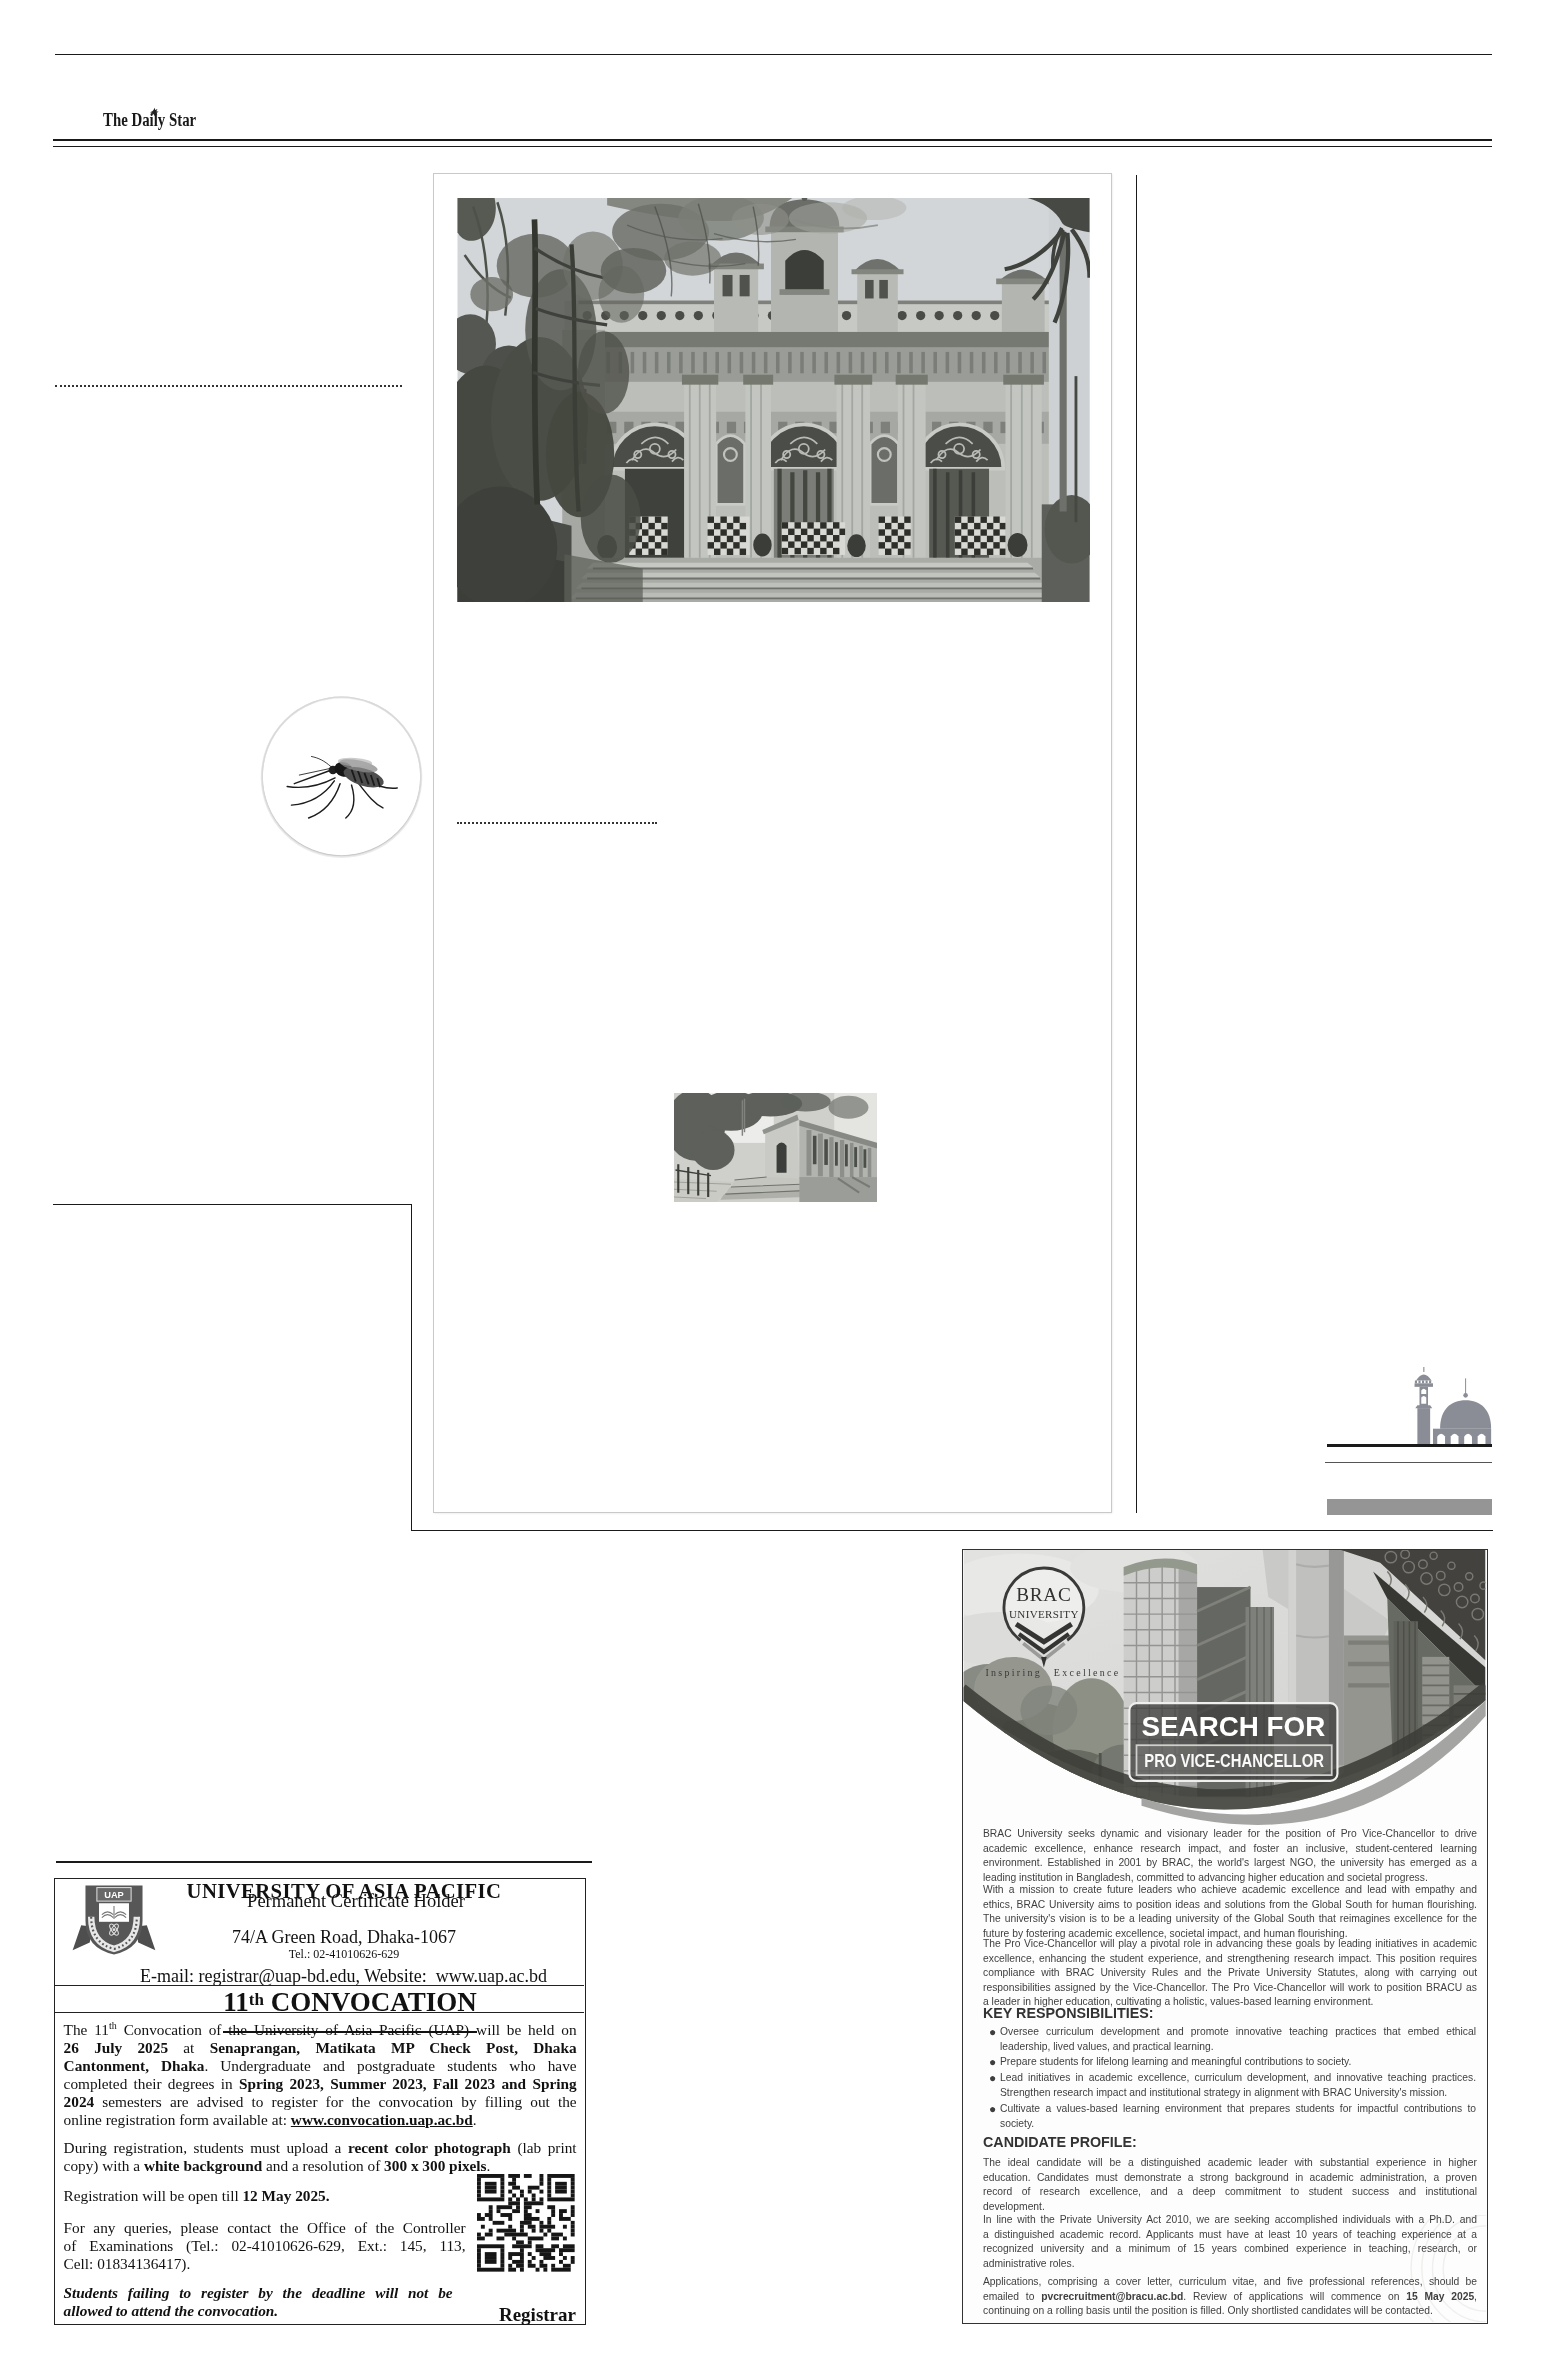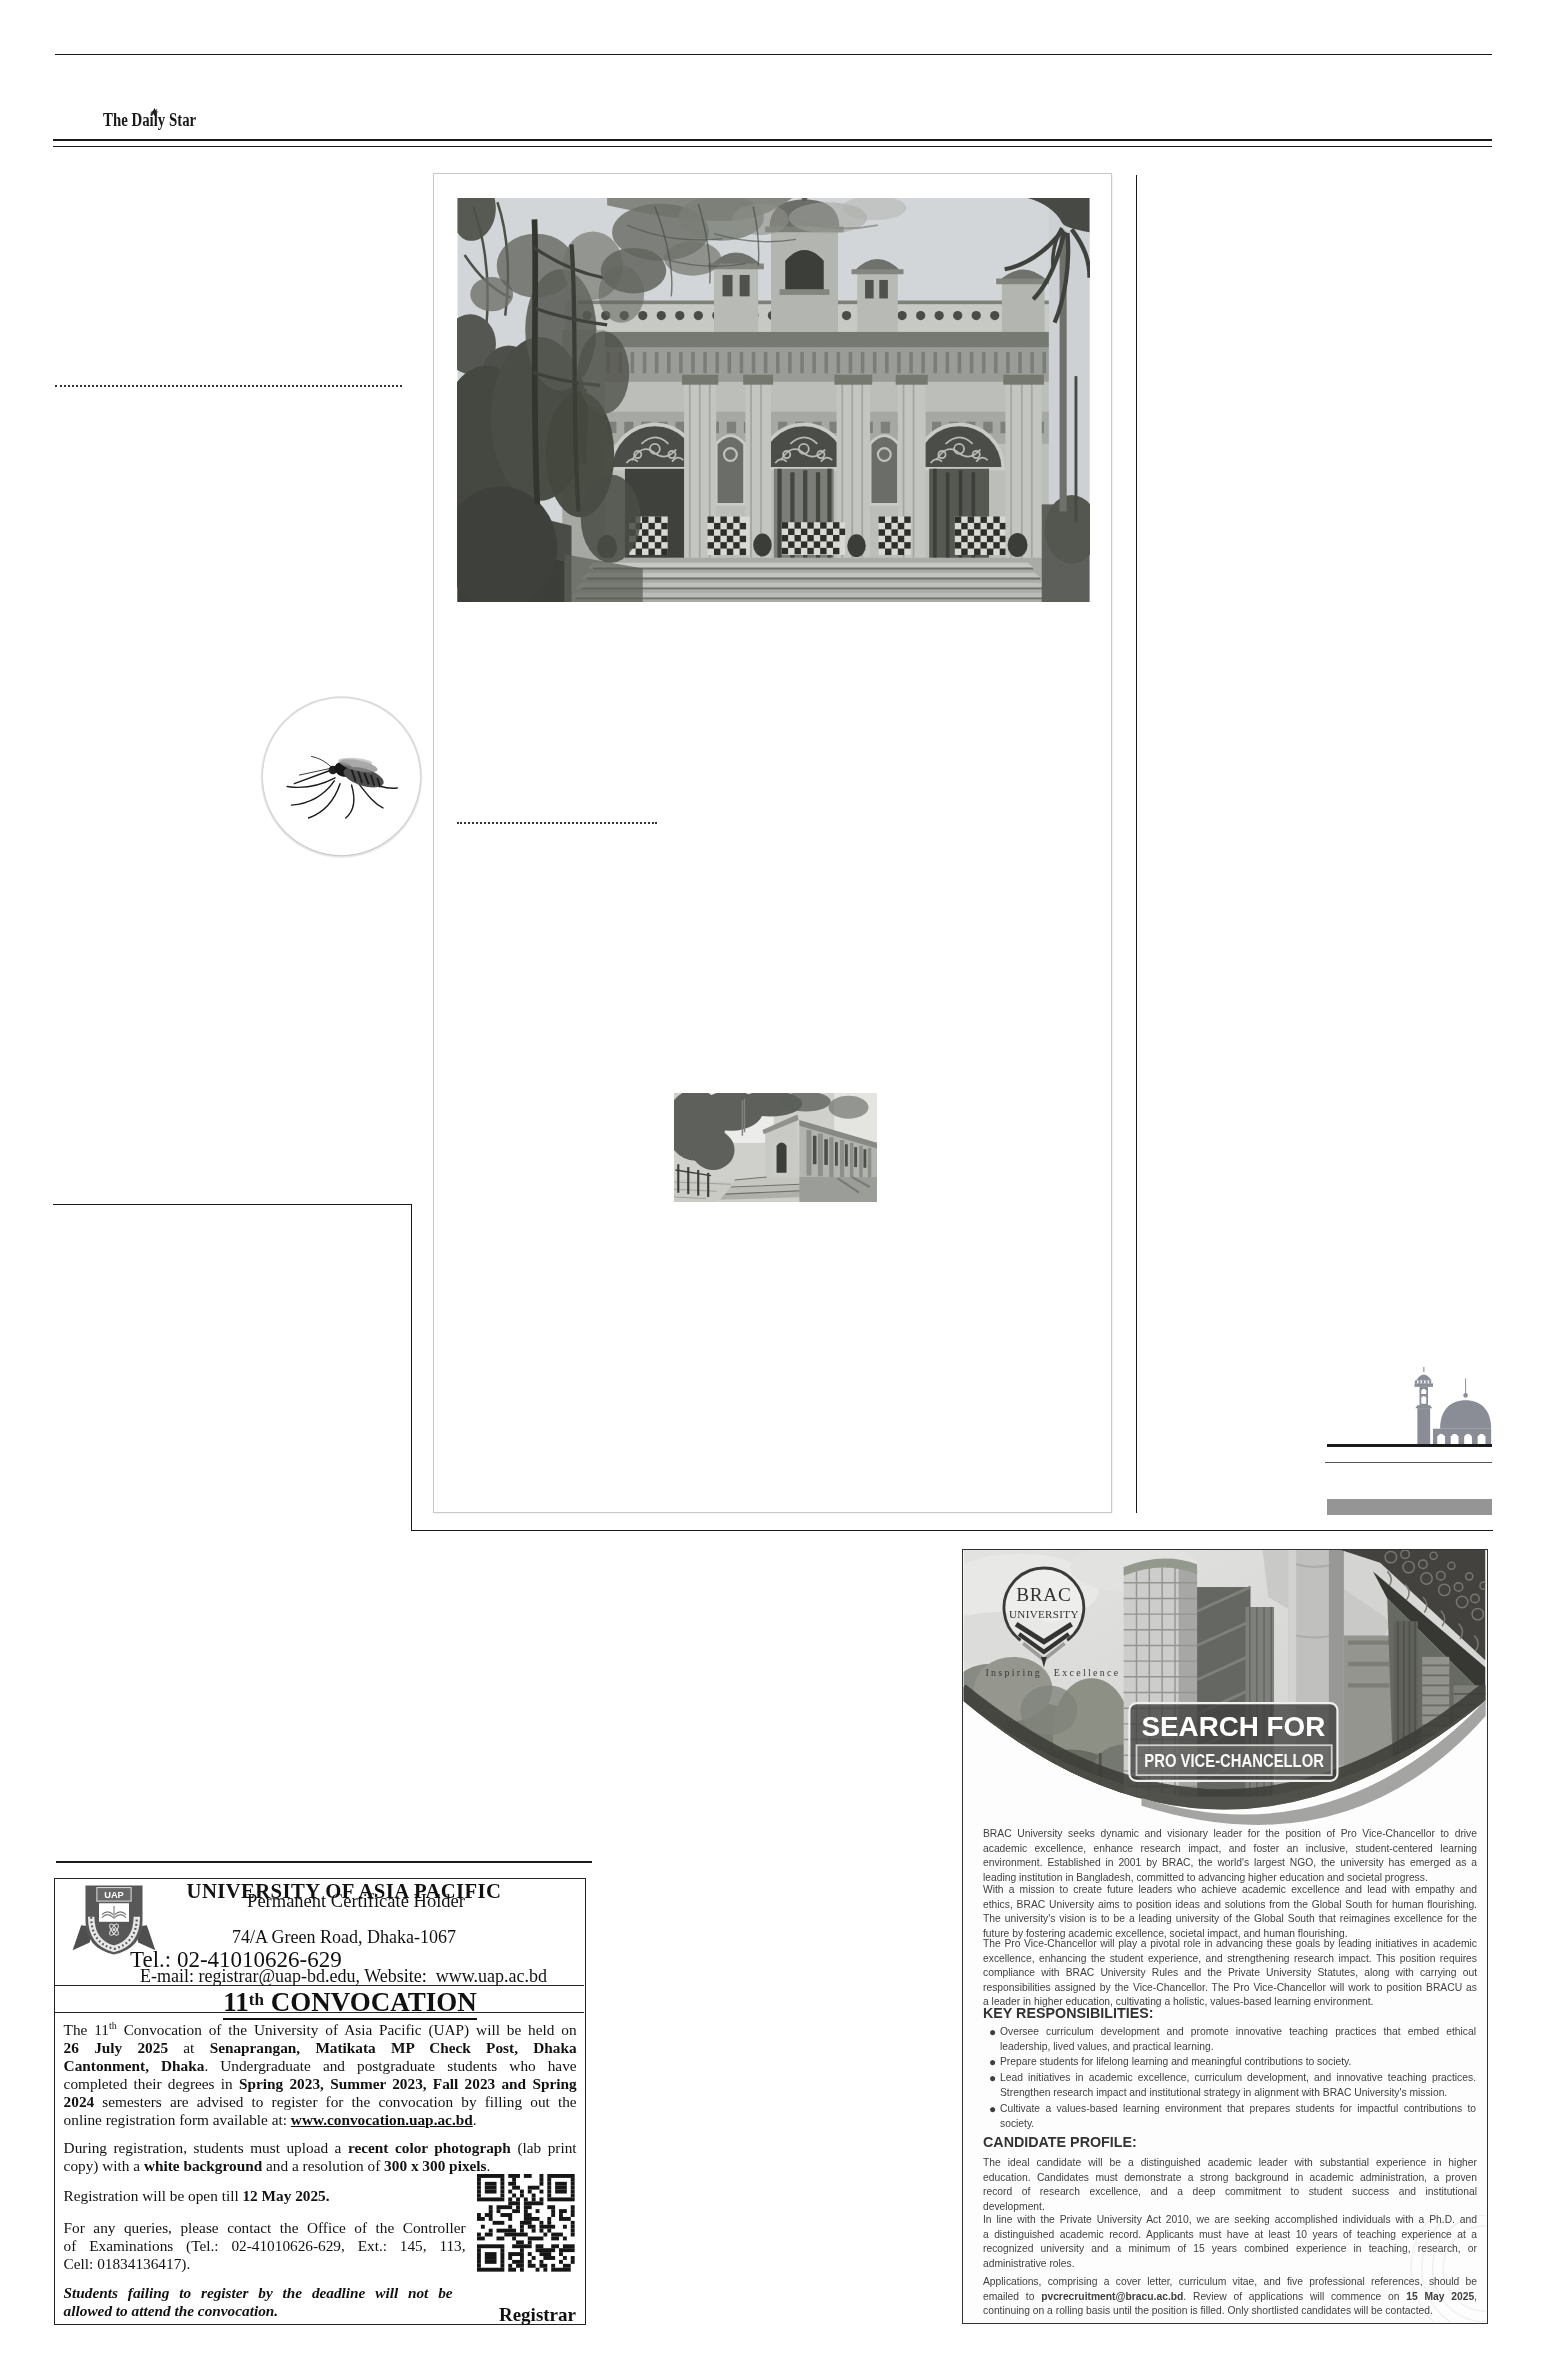--- a/index.html
+++ b/index.html
@@ -587,24 +587,24 @@
         <path d="M43,47 Q51,39 59,47 M61,47 Q69,39 77,47 M43,43 Q51,35 59,43 M61,43 Q69,35 77,43" stroke="#777" stroke-width="1.5" fill="none"></path>
         <path d="M60,31 V49" stroke="#777" stroke-width="1.5"></path>
         <ellipse cx="60" cy="64" rx="9" ry="3.5" fill="none" stroke="#e0e0e0" stroke-width="1.5" transform="rotate(55 60 64)"></ellipse>
         <ellipse cx="60" cy="64" rx="9" ry="3.5" fill="none" stroke="#e0e0e0" stroke-width="1.5" transform="rotate(-55 60 64)"></ellipse>
         <circle cx="60" cy="64" r="2" fill="#e0e0e0"></circle>
       </svg>
     </div>
     <div class="abs" style="left:75px;top:1.4px;width:428px;text-align:center;font-weight:bold;font-size:20.7px;letter-spacing:0.4px;">UNIVERSITY OF ASIA PACIFIC</div>
     <div class="abs" style="left:75px;top:12px;width:428px;text-align:center;font-size:18.5px;margin-left:12px;">Permanent Certificate Holder</div>
     <div class="abs" style="left:75px;top:48px;width:428px;text-align:center;font-size:18px;">74/A Green Road, Dhaka-1067</div>
-    <div class="abs" style="left:75px;top:68px;width:428px;font-size:23px;">Tel.: 02-41010626-629</div>
+    <div class="abs" style="left:75px;top:68px;width:428px;text-align:center;font-size:12px;">Tel.: 02-41010626-629</div>
     <div class="abs" style="left:39px;top:87px;width:499px;text-align:center;font-size:18px;">E-mail: registrar@uap-bd.edu, Website:&nbsp; www.uap.ac.bd</div>
     <div class="abs" style="left:0;top:106px;width:529px;height:1.4px;background:#222;"></div>
-    <div class="abs" style="left:61px;top:108px;width:468px;text-align:center;font-size:27px;font-weight:bold;"><span style="border-bottom:2.9px solid #111;padding-bottom:1px;">11<span style="font-size:17px;vertical-align:6.4px;">th</span> CONVOCATION</span></div>
+    <div class="abs" style="left:61px;top:108px;width:468px;text-align:center;font-size:27px;font-weight:bold;"><span style="border-bottom:2.9px solid #111;padding-bottom:14px;">11<span style="font-size:17px;vertical-align:6.4px;">th</span> CONVOCATION</span></div>
     <div class="abs" style="left:0;top:133px;width:529px;height:1.4px;background:#222;"></div>
     <div class="abs" style="left:8.6px;top:134px;width:513px;font-size:15.3px;line-height:18px;">
       <div style="height:4.3px;"></div>
       <div class="jl">The 11<sup style="font-size:10px;">th</sup> Convocation of the University of Asia Pacific (UAP) will be held on</div>
       <div class="jl"><b>26 July 2025</b> at <b>Senaprangan, Matikata MP Check Post, Dhaka</b></div>
       <div class="jl"><b>Cantonment, Dhaka</b>. Undergraduate and postgraduate students who have</div>
       <div class="jl">completed their degrees in <b>Spring 2023, Summer 2023, Fall 2023 and Spring</b></div>
       <div class="jl"><b>2024</b> semesters are advised to register for the convocation by filling out the</div>
       <div>online registration form available at: <b style="text-decoration:underline;">www.convocation.uap.ac.bd</b>.</div>
       <div style="height:10px;"></div>

